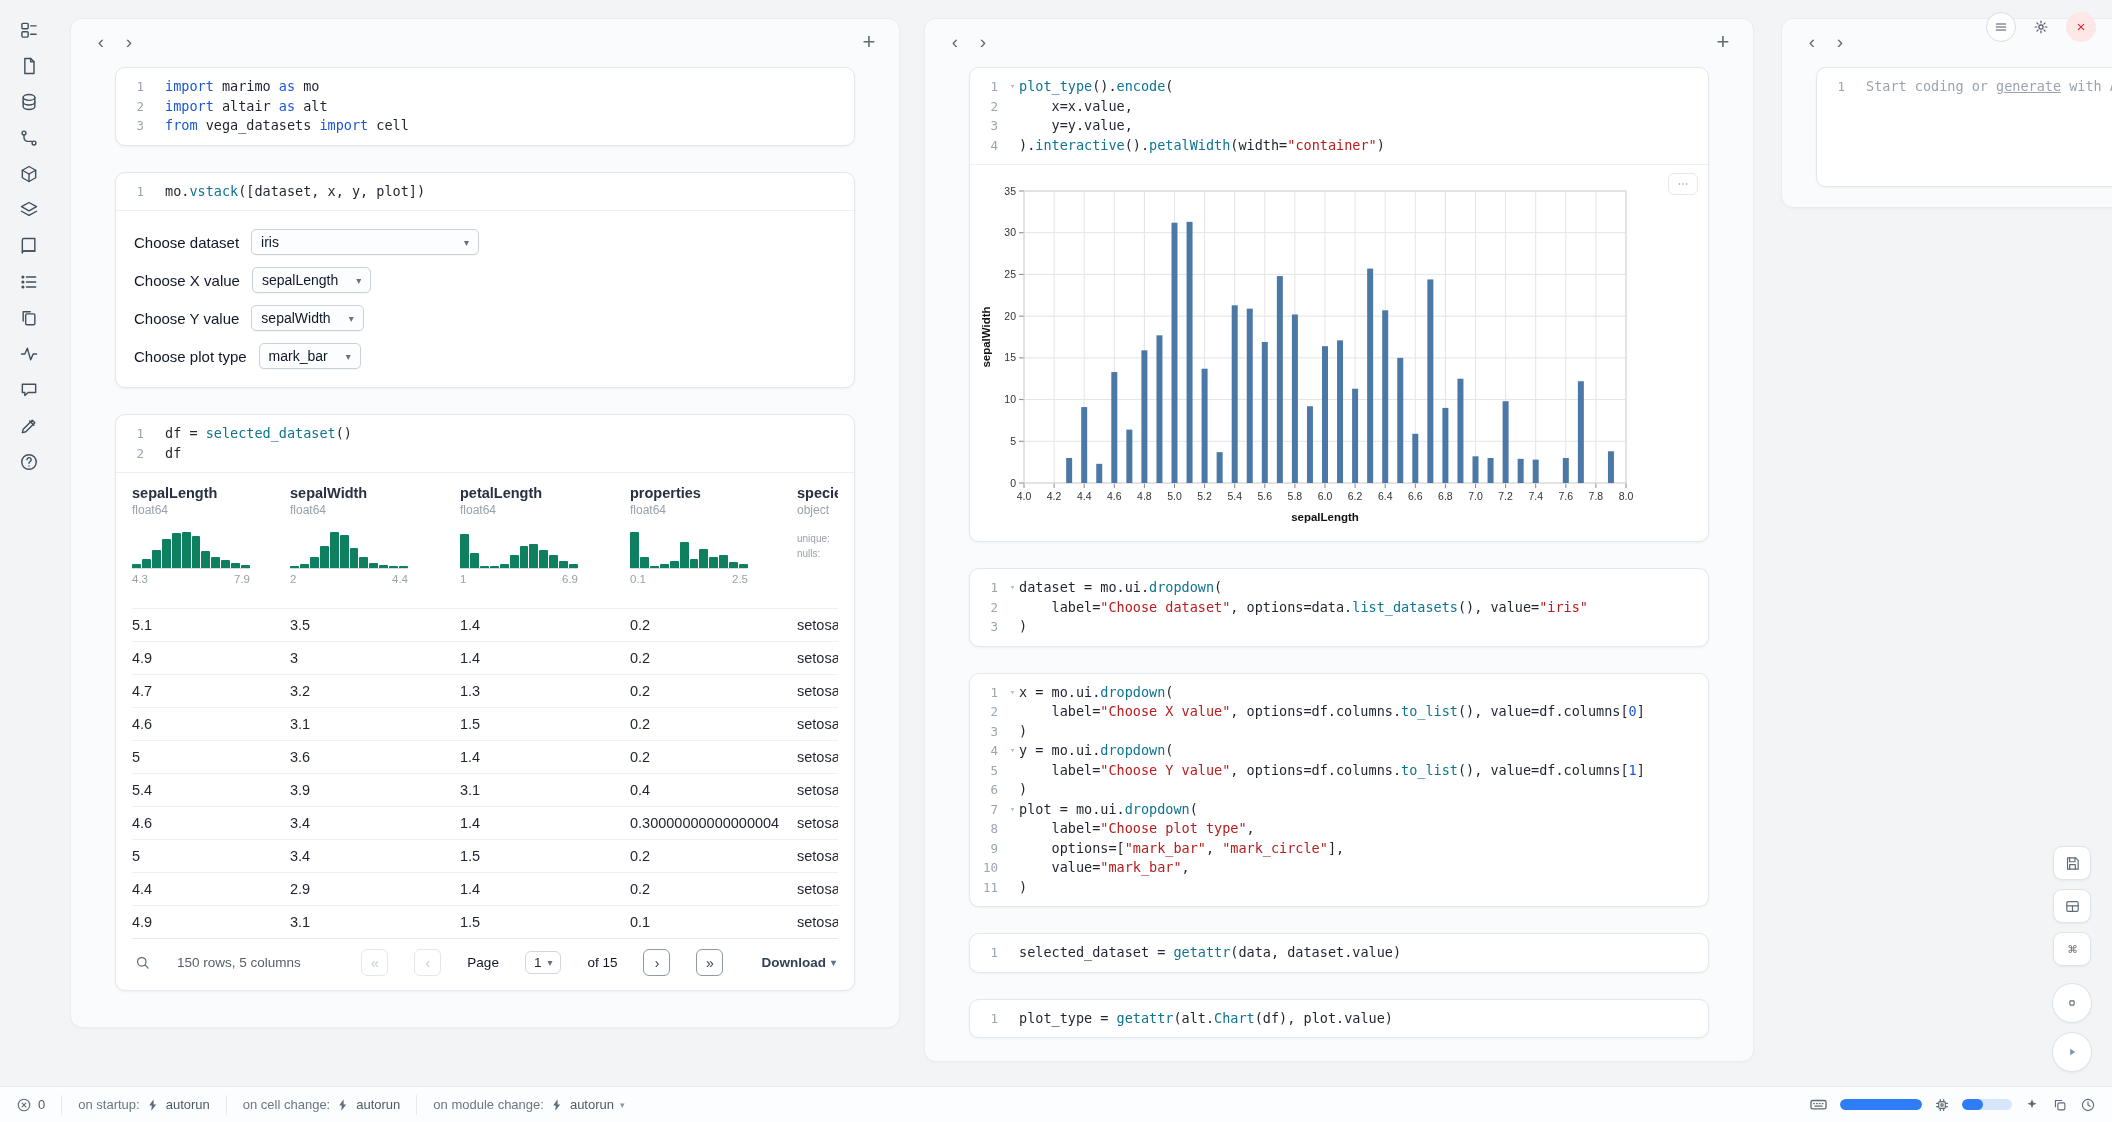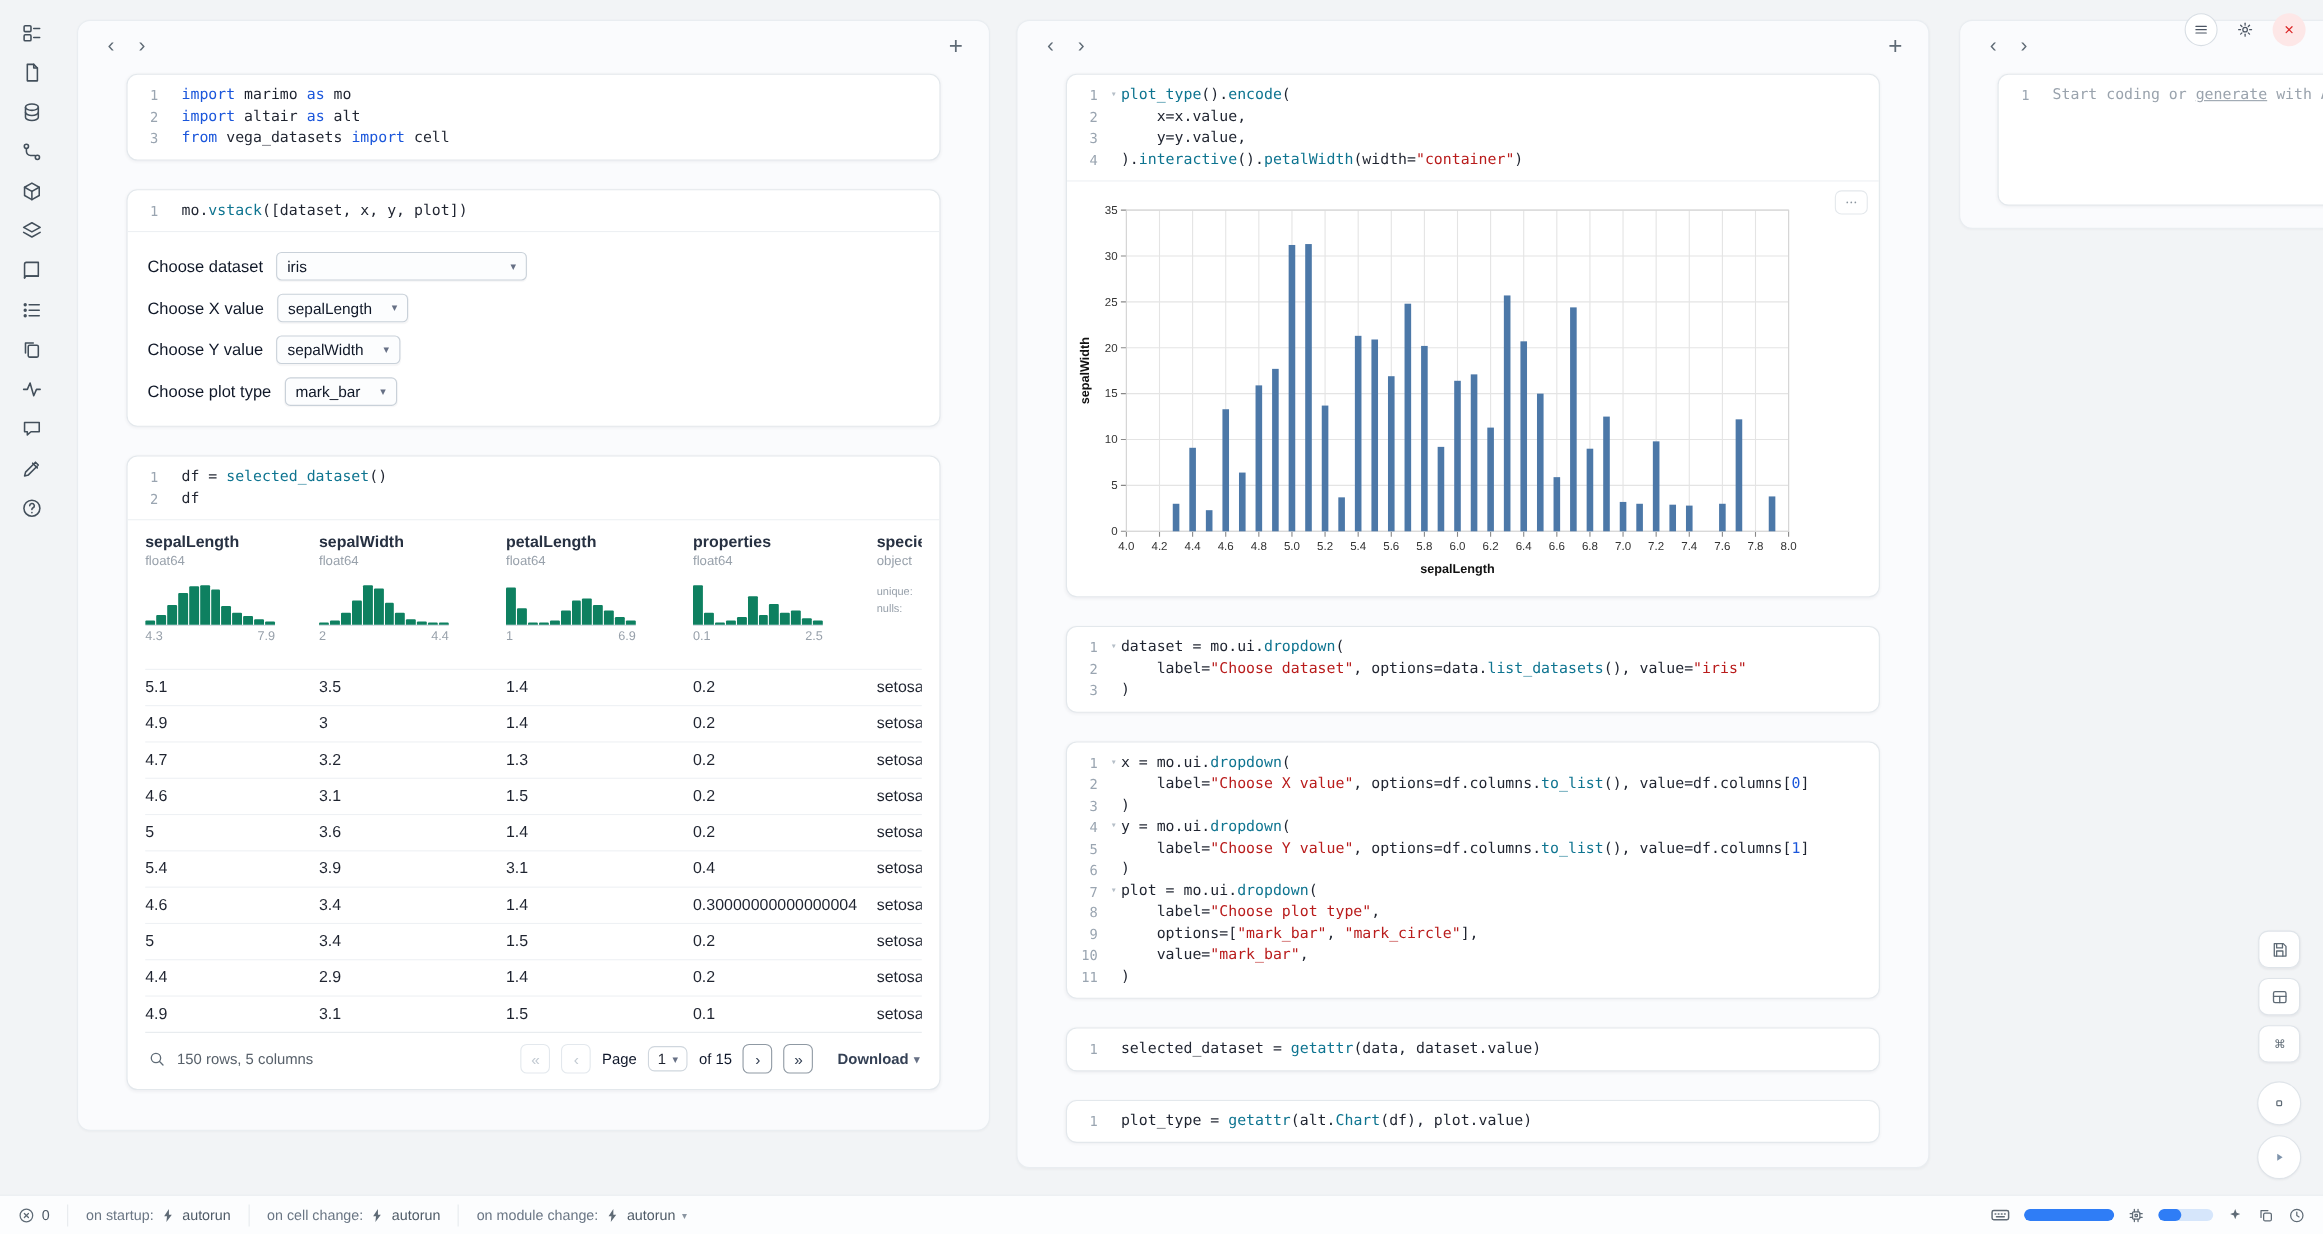--- a/index.html
+++ b/index.html
@@ -53,21 +53,21 @@
   .trow-grid{display:grid;grid-template-columns:158px 170px 170px 167px minmax(0,1fr)}
   .th,.td{min-width:0;overflow:hidden;white-space:nowrap;padding-right:8px}
   .col-name{font-size:14.5px;font-weight:600;color:#273142}
   .col-dtype{font-size:12px;color:#98a1ab;margin-top:2px}
   .hist{width:118px;height:42px;margin-top:10px;display:flex;align-items:flex-end;gap:1px;border-bottom:1px solid #d3dae0}
   .hbar{flex:1;border-radius:1px 1px 0 0}
   .minmax{width:118px;display:flex;justify-content:space-between;font-size:11.5px;color:#98a1ab;margin-top:4px}
   .colstats{font-size:10px;color:#98a1ab;margin-top:14px;line-height:15px}
   .tbody{margin-top:23px}
   .trow{height:33px;align-items:center;border-top:1px solid #eef1f4;font-size:14.5px;color:#1f2430}
-  .tfoot{display:flex;align-items:center;gap:10px;border-top:1px solid #e6eaee;padding:10px 2px 6px;font-size:13.5px;color:#57606a}
+  .tfoot{display:flex;align-items:center;gap:26px;border-top:1px solid #e6eaee;padding:10px 2px 6px;font-size:13.5px;color:#57606a}
   .spacer{flex:1}
   .pg-btn{flex:none;width:27px;height:27px;border:1px solid #8f99a3;border-radius:6px;background:#fff;color:#344054;font-size:14px;display:flex;align-items:center;justify-content:center}
   .pg-btn.disabled{border-color:#e3e8ed;color:#c2cad2}
   .pg-label{color:#0f172a}
   .page-select{display:inline-flex;align-items:center;gap:6px;border:1px solid #d0d7de;border-radius:6px;padding:3px 8px;background:#fff;color:#1f2430}
   .download{display:inline-flex;align-items:center;gap:5px;margin-left:12px;color:#344054;font-weight:bold}
   .search{color:#6b7480}
 
   
   .chart-output{position:relative;padding:12px 8px 8px}

